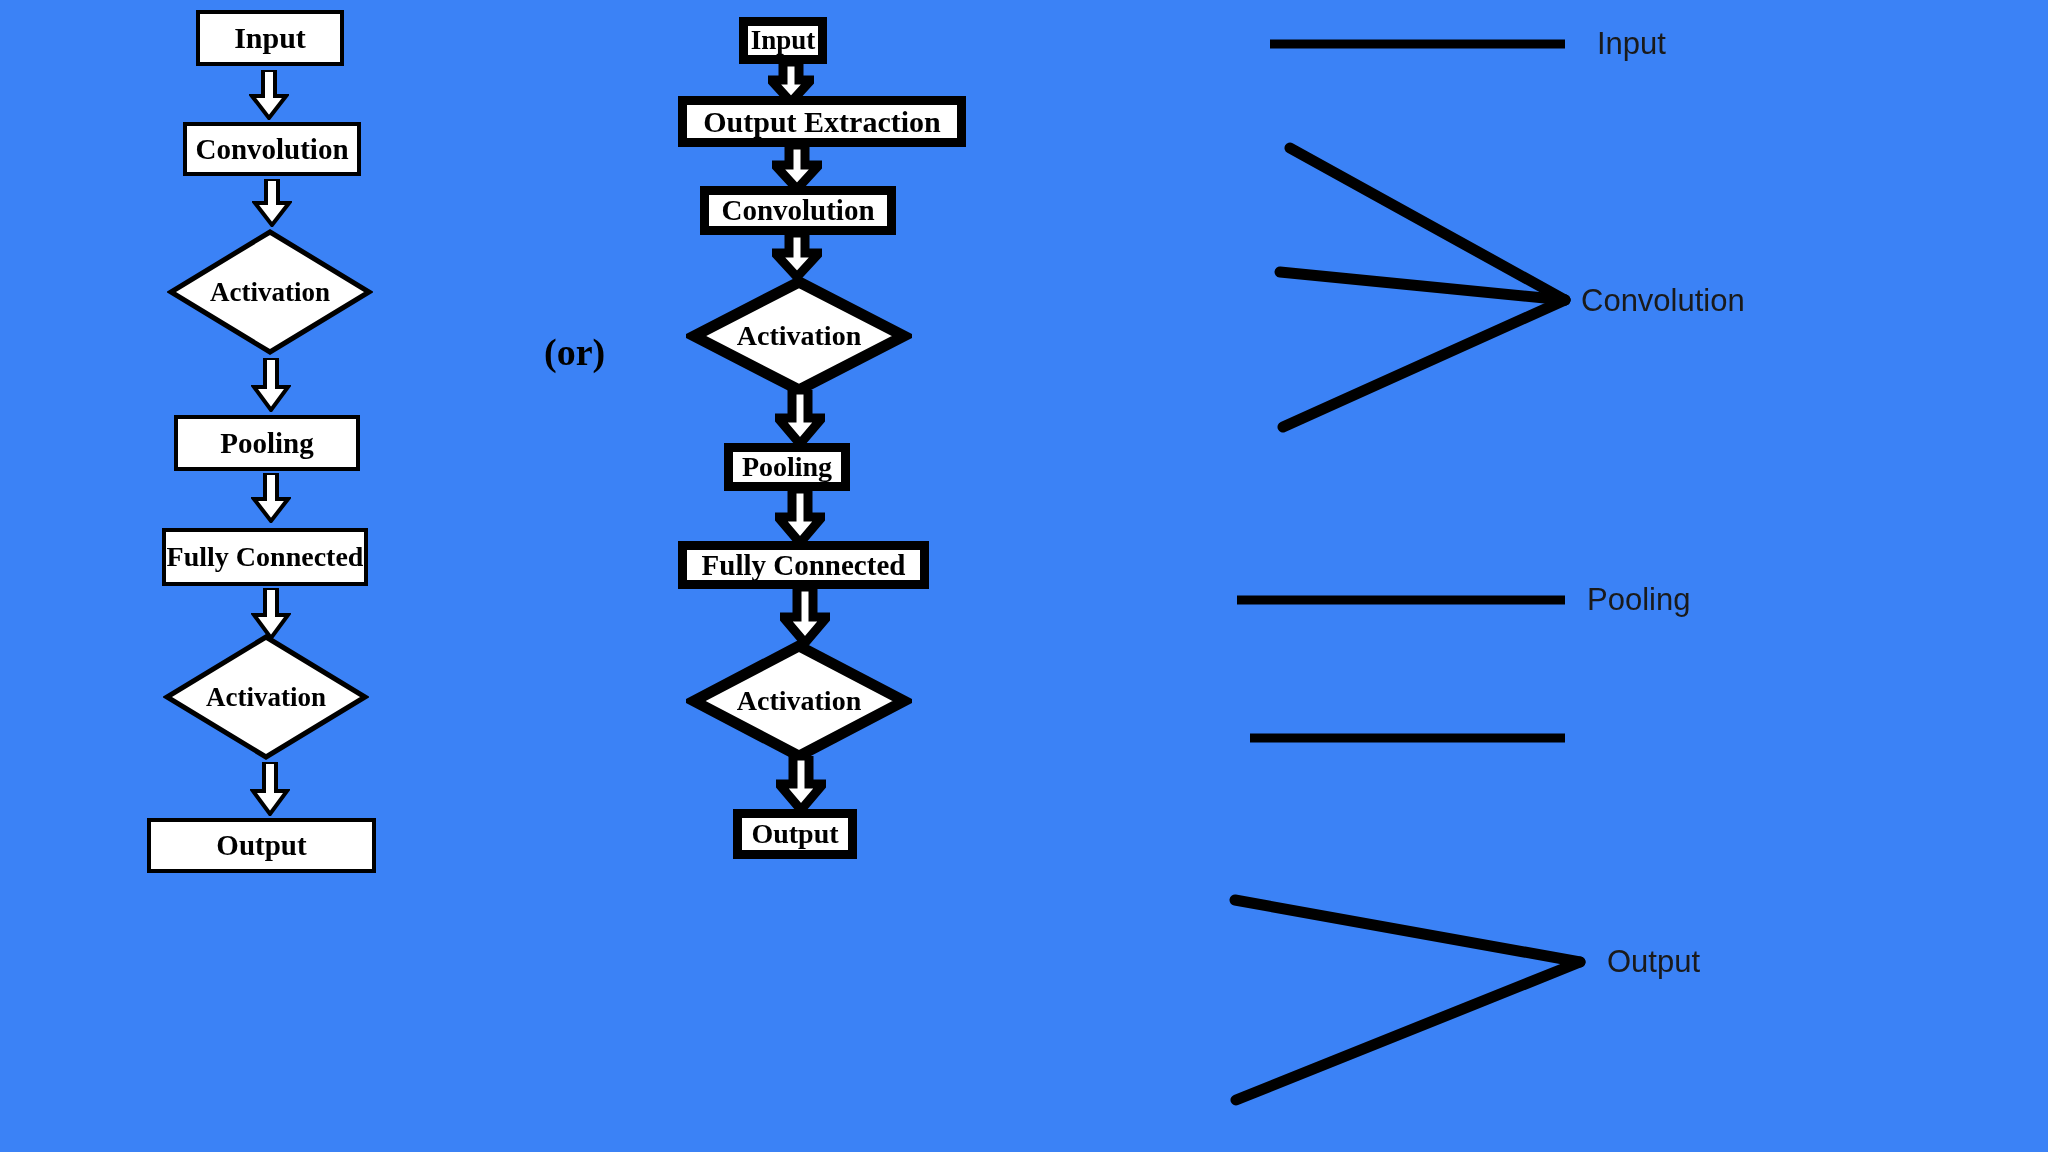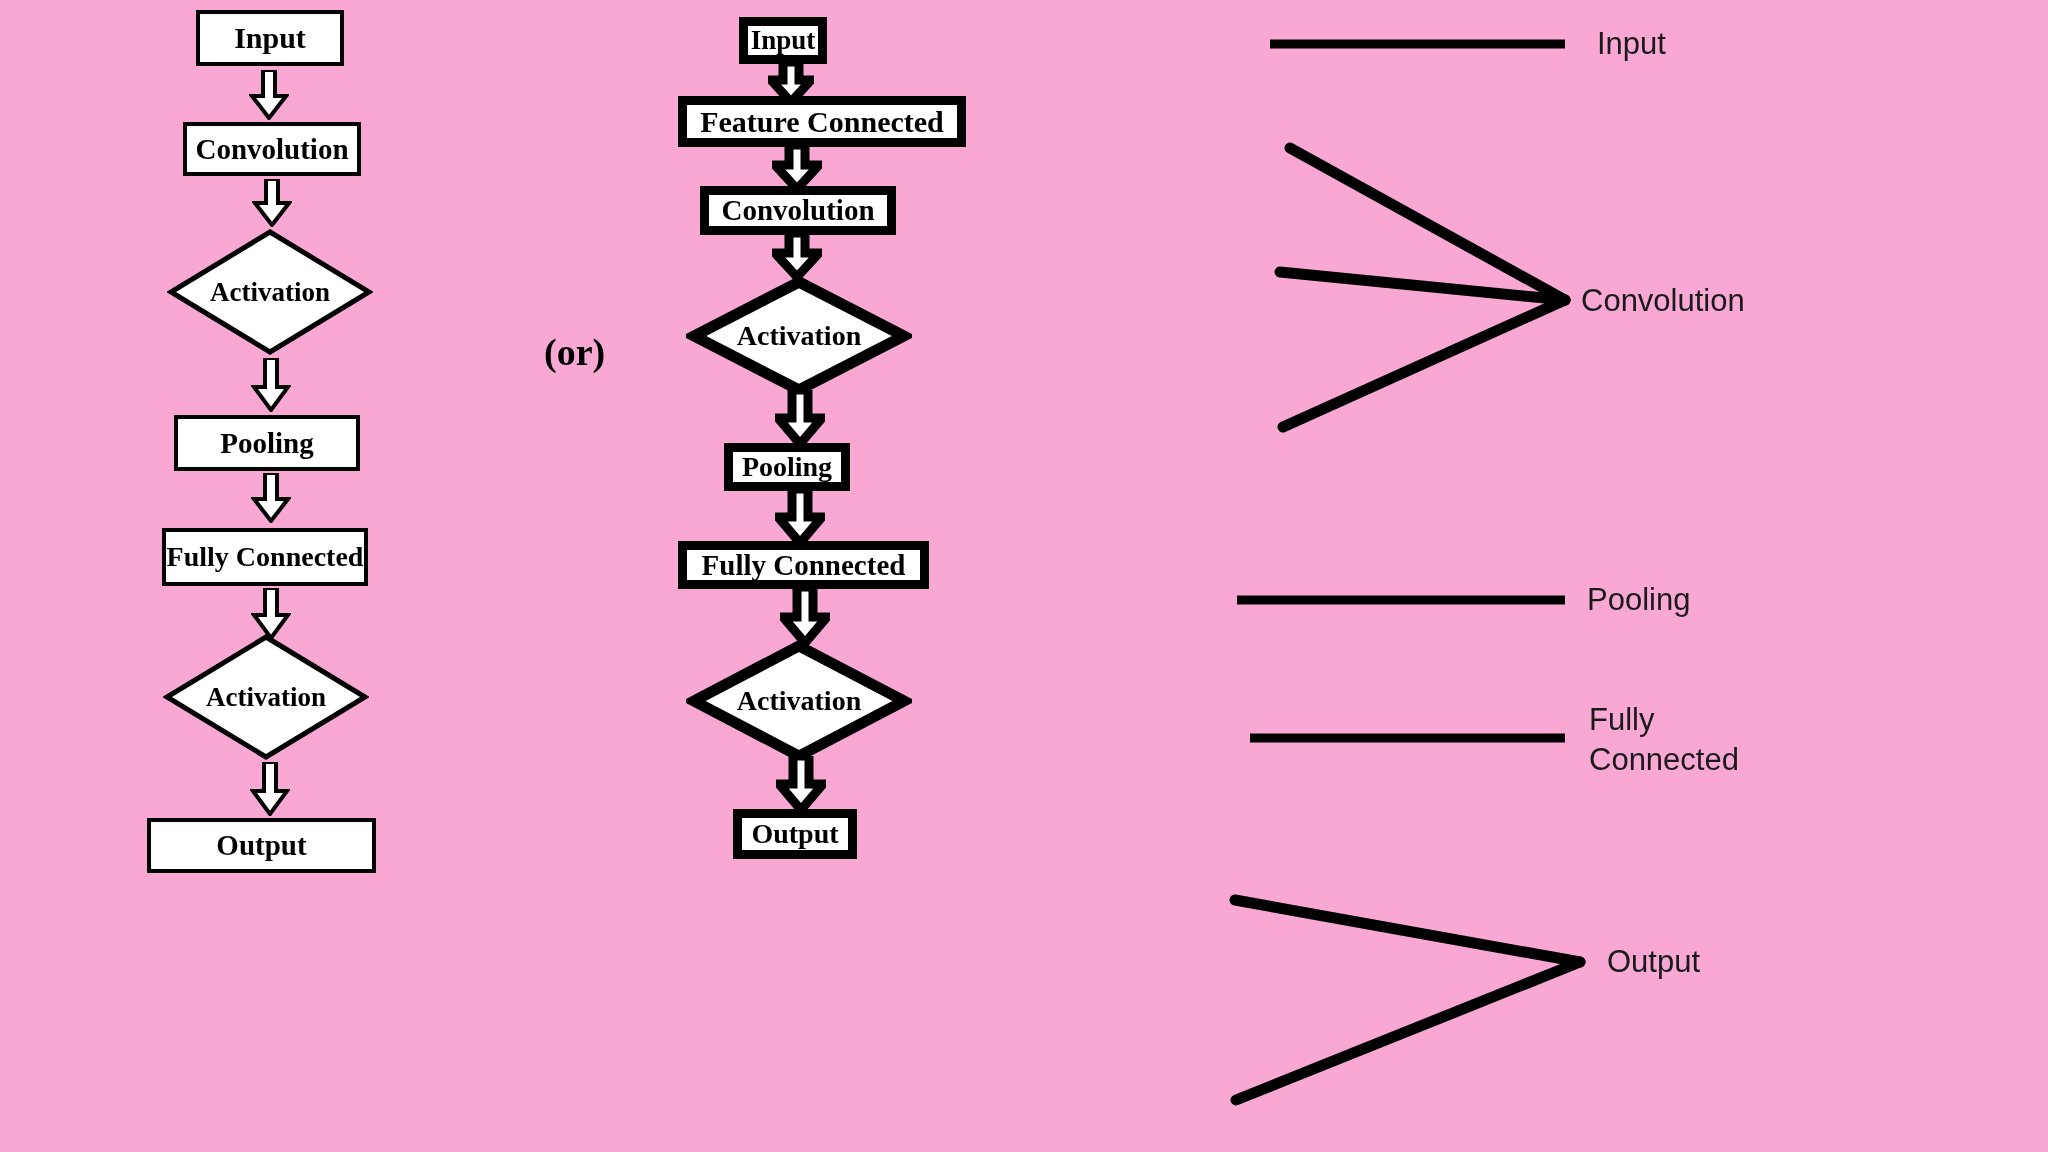--- a/index.html
+++ b/index.html
@@ -4,21 +4,21 @@
 <style>
   html, body {
     margin: 0;
     padding: 0;
     background: #ffffff;
   }
   #canvas {
     position: relative;
     width: 2048px;
     height: 1152px;
-    background: #f9a8d4;
+    background: #3b82f6;
     overflow: hidden;
     font-family: "Liberation Serif", "DejaVu Serif", serif;
   }
 
   
   .node {
     position: absolute;
     box-sizing: border-box;
     display: flex;
     align-items: center;
@@ -153,21 +153,21 @@
 
     <div class="node box-thick" style="left:739px; top:17px; width:88px; height:47px; font-size:27px;">
       <span>Input</span>
     </div>
 
     <svg class="arrow" style="left:768px; top:62px;" width="46" height="42" viewBox="0 0 46 42">
       <polygon points="15,0 31,0 31,18 43,18 23,40 3,18 15,18" fill="#ffffff" stroke="#000000" stroke-width="9" stroke-linejoin="miter"></polygon>
     </svg>
 
     <div class="node box-thick" style="left:678px; top:96px; width:288px; height:51px; font-size:30px;">
-      <span>Feature Connected</span>
+      <span>Output Extraction</span>
     </div>
 
     <svg class="arrow" style="left:772px; top:145px;" width="50" height="46" viewBox="0 0 50 46">
       <polygon points="17,0 33,0 33,20 47,20 25,44 3,20 17,20" fill="#ffffff" stroke="#000000" stroke-width="9" stroke-linejoin="miter"></polygon>
     </svg>
 
     <div class="node box-thick" style="left:700px; top:186px; width:196px; height:49px; font-size:29px;">
       <span>Convolution</span>
     </div>
 
@@ -229,18 +229,16 @@
     <polyline points="1235,900 1580,962" fill="none" stroke="#000000" stroke-width="11" stroke-linecap="round"></polyline>
     <polyline points="1236,1100 1580,962" fill="none" stroke="#000000" stroke-width="11" stroke-linecap="round"></polyline>
   </svg>
 
   <div class="anno-label" style="left:1597px; top:24px; font-size:31px;">Input</div>
 
   <div class="anno-label" style="left:1581px; top:281px; font-size:31px;">Convolution</div>
 
   <div class="anno-label" style="left:1587px; top:580px; font-size:31px;">Pooling</div>
 
-  <div class="anno-label" style="left:1589px; top:700px; font-size:31px;">Fully
-Connected</div>
 
   <div class="anno-label" style="left:1607px; top:942px; font-size:31px;">Output</div>
 
 </div>
 
 </body></html>

